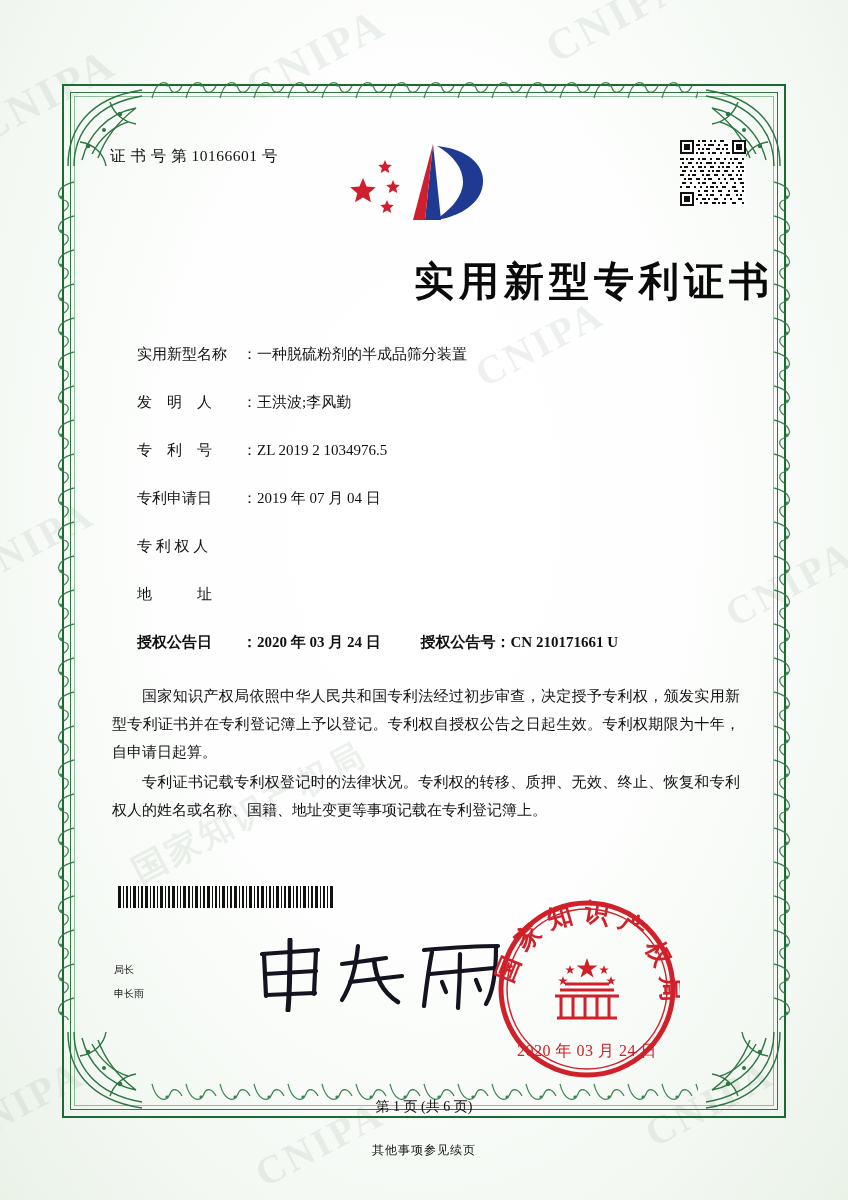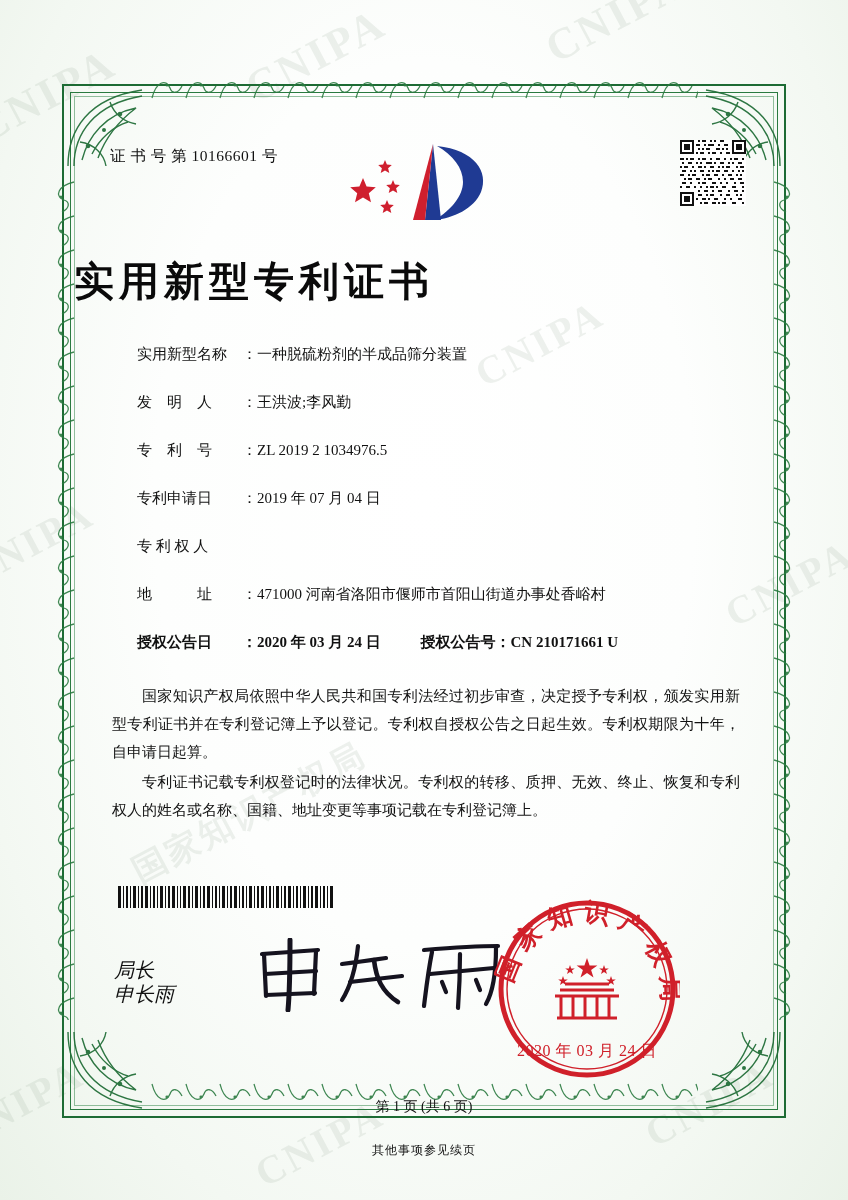--- a/index.html
+++ b/index.html
@@ -108,21 +108,21 @@
   .logo {
     position: absolute;
     left: 50%; top: 42px;
     transform: translateX(-50%);
     width: 190px; height: 92px;
   }
 
   .title {
     position: absolute;
     left: 0; right: 0; top: 158px;
-    text-align: left;
+    text-align: right;
     font-size: 40px;
     font-weight: 700;
     letter-spacing: 5px;
     color: #0a0a0a;
     font-family: "Liberation Serif", "DejaVu Serif", serif;
   }
 
   .fields {
     position: absolute;
     left: 38px; top: 248px;
@@ -161,24 +161,23 @@
 
   .barcode {
     position: absolute;
     left: 44px; top: 790px;
     width: 218px; height: 22px;
   }
 
   .sig-label {
     position: absolute;
     left: 40px; top: 862px;
-    font-size: 20px;
+    font-size: 10px;
     line-height: 24px;
     color: #111;
-    font-style: italic;
   }
   .sig-hand {
     position: absolute;
     left: 172px; top: 842px;
     width: 270px; height: 74px;
   }
 
   .seal {
     position: absolute;
     left: 420px; top: 800px;
@@ -501,21 +500,20 @@
       </div>
       <div class="field">
         <div class="fl">专利申请日</div>
         <div class="fv"><span>：</span><span>2019 年 07 月 04 日</span></div>
       </div>
       <div class="field">
         <div class="fl">专 利 权 人</div>
       </div>
       <div class="field">
         <div class="fl">地　　　址</div>
-        <div class="fv"><span>：</span><span>471000 河南省洛阳市偃师市首阳山街道办事处香峪村</span></div>
       </div>
       <div class="field inline-two">
         <div class="fl">授权公告日</div>
         <div class="fv">
           <span>：</span><span>2020 年 03 月 24 日</span>
           <span class="fv2-label">授权公告号</span><span>：</span><span>CN 210171661 U</span>
         </div>
       </div>
     </div>
 

